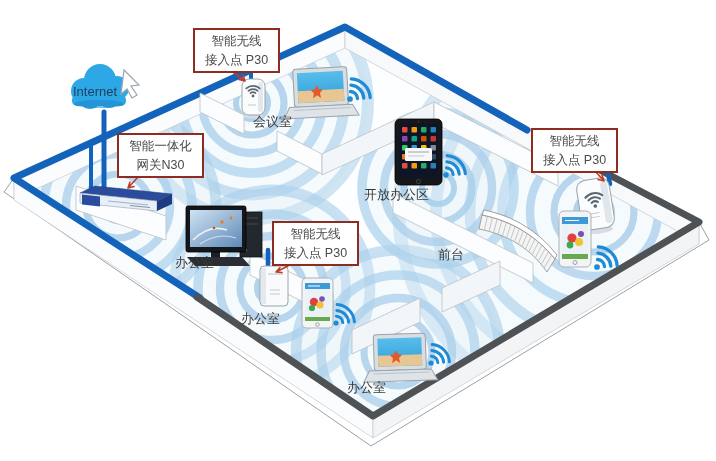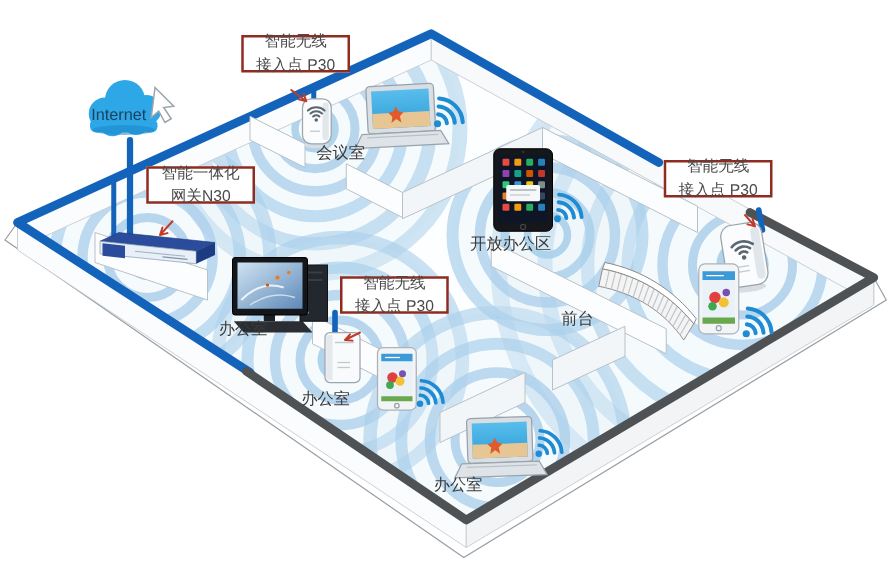--- a/index.html
+++ b/index.html
@@ -1,19 +1,19 @@
 <!DOCTYPE html>
 <html><head>
 <meta charset="utf-8">
 <style>
   html,body{margin:0;padding:0;background:#fff;}
   #stage{position:relative;width:716px;height:461px;background:#fff;overflow:hidden;
          font-family:"Liberation Sans","DejaVu Sans",sans-serif;}
   #scene{position:absolute;left:0;top:0;}
-  .callout{position:absolute;box-sizing:border-box;width:87px;height:30px;
+  .callout{position:absolute;box-sizing:border-box;width:87px;height:45px;
            background:#fff;border:2px solid #8e2c21;color:#4a4a4a;
            display:flex;flex-direction:column;justify-content:center;align-items:center;
            font-size:12.5px;line-height:19px;text-align:center;z-index:30;}
   .roomlabel{position:absolute;font-size:13px;color:#3a3a3a;white-space:nowrap;z-index:25;text-align:center;}
   .netlabel{position:absolute;font-size:13px;color:#1d3f5d;white-space:nowrap;z-index:25;}
 </style>
 </head>
 <body>
 
 <div id="stage">
@@ -341,19 +341,19 @@
 <div class="callout" style="left:531px;top:128px;">
   <span>智能无线</span>
   <span>接入点 P30</span>
 </div>
 <div class="callout" style="left:272px;top:221px;">
   <span>智能无线</span>
   <span>接入点 P30</span>
 </div>
 
 <div class="roomlabel" style="left:253px;top:113px;">会议室</div>
-<div class="roomlabel" style="left:376px;top:186px;font-family:Liberation Mono, monospace;">开放办公区</div>
+<div class="roomlabel" style="left:364px;top:186px;font-family:Liberation Mono, monospace;">开放办公区</div>
 <div class="roomlabel" style="left:175px;top:254px;">办公室</div>
 <div class="roomlabel" style="left:241px;top:310px;">办公室</div>
 <div class="roomlabel" style="left:347px;top:379px;">办公室</div>
-<div class="roomlabel" style="left:449px;top:246px;">前台</div>
+<div class="roomlabel" style="left:438px;top:246px;">前台</div>
 
 </div>
 
 </body></html>

